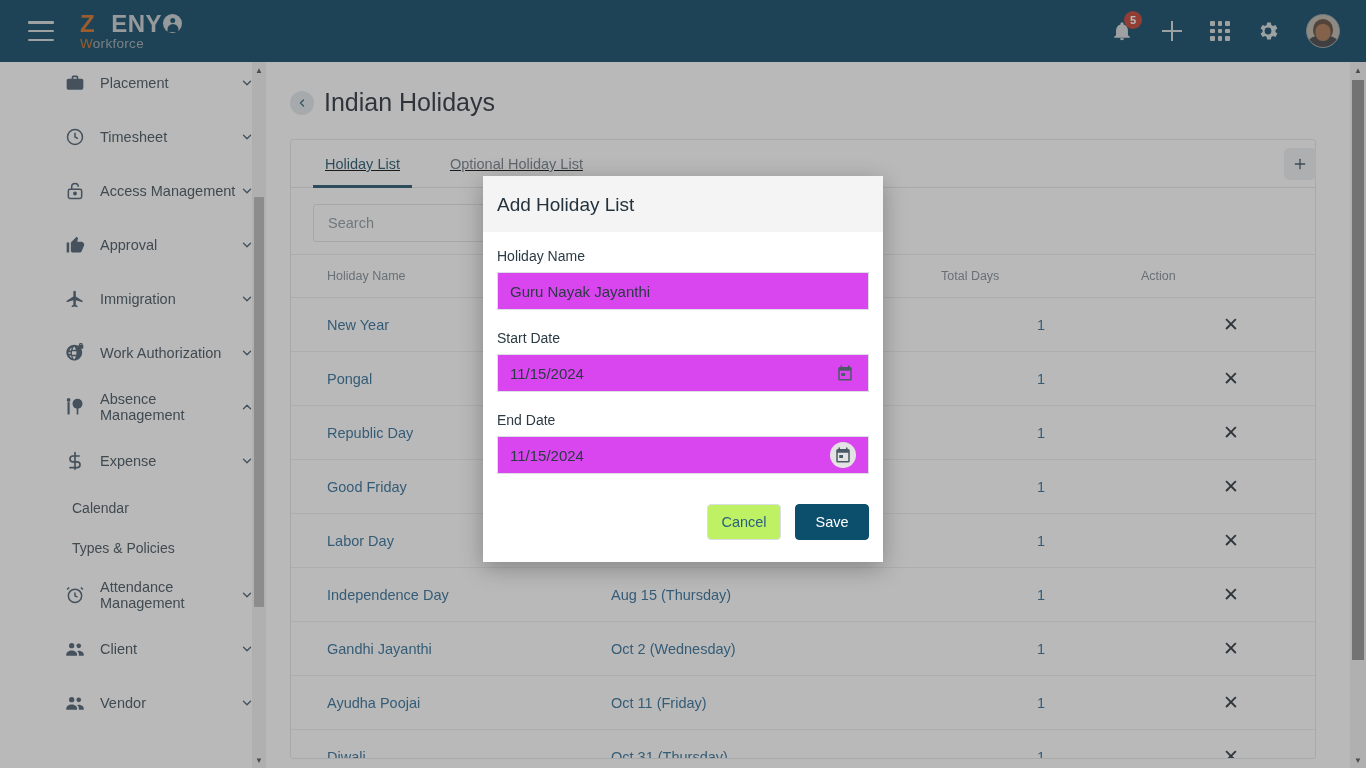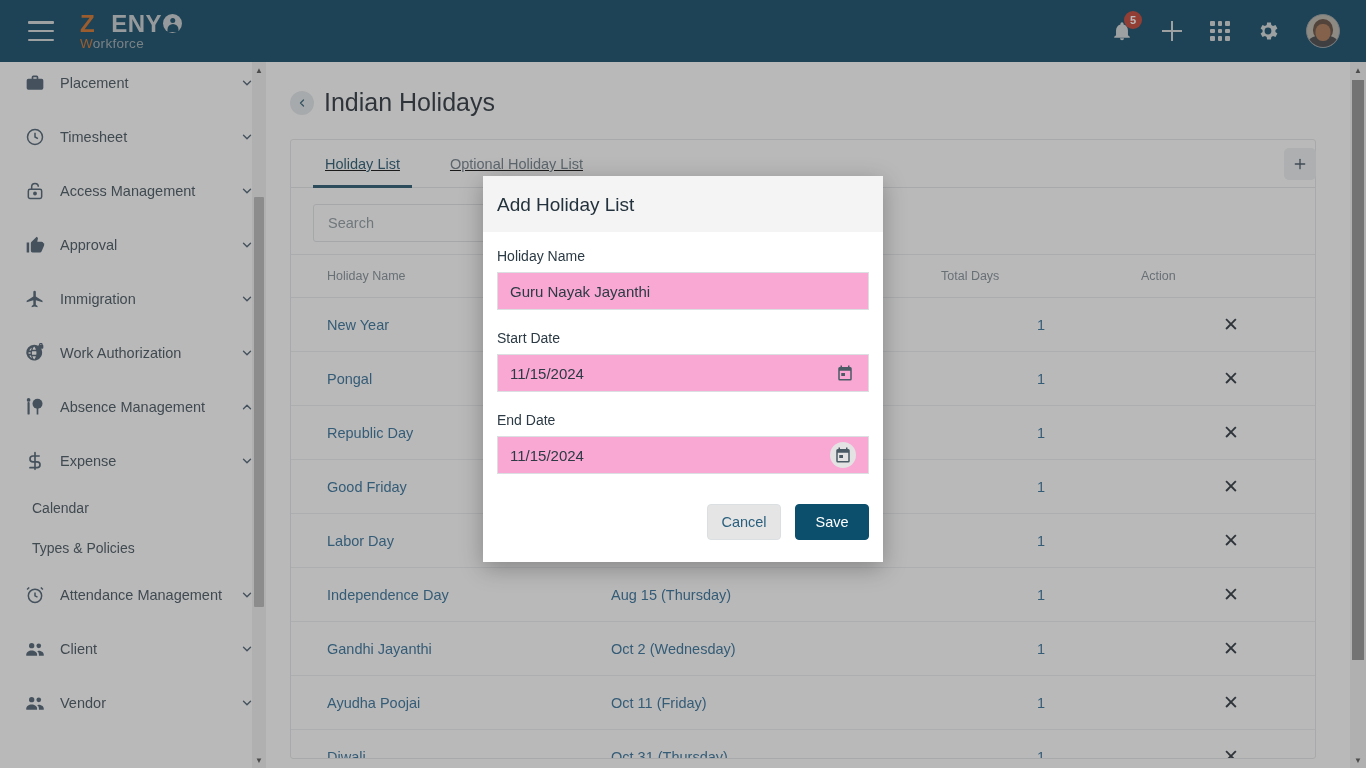--- a/index.html
+++ b/index.html
@@ -89,20 +89,21 @@
     width:15px; height:17px; border-radius:45%; background:#a9724c; z-index:2;
   }
 
   
   .sidebar {
     position: absolute; top: 62px; left: 0;
     width: 268px; height: 706px;
     background: #ffffff;
     overflow: hidden;
     z-index: 10;
+    padding-left: 40px;
   }
   .side-list { padding-top: 0; }
   .side-item {
     display: flex; align-items: center;
     height: 54px; padding: 0 14px 0 22px;
     cursor: pointer; color: #3f4e5a;
   }
   .side-ico { width: 26px; flex: 0 0 26px; display:flex; align-items:center; justify-content:center; color:#44586a; }
   .side-label { flex: 1; font-size: 14.5px; margin-left: 12px; color: #3d4c57; }
   .chev { width: 14px; height: 14px; flex: 0 0 14px; color:#44586a; }
@@ -199,33 +200,33 @@
     box-shadow: 0 6px 22px rgba(0,0,0,.28);
   }
   .modal-head {
     background: #f4f4f4; padding: 18px 14px 16px 14px;
     font-size: 19px; color: #23323c;
   }
   .modal-body { padding: 16px 14px 0 14px; }
   .field-label { font-size: 14px; color: #2b3a44; margin-bottom: 8px; }
   .field-input {
     height: 38px; border: 1px solid #dcdfe2; display:flex; align-items:center;
-    padding: 0 12px; font-size: 15px; color: #2b3a44; background:#f9a8d4;
+    padding: 0 12px; font-size: 15px; color: #2b3a44; background:#d946ef;
     justify-content: space-between;
   }
   .field-group { margin-bottom: 20px; }
   .cal-ico { width: 22px; height: 22px; color:#4a5b66; display:flex; align-items:center; justify-content:center; cursor:pointer; }
   .cal-ico.hovered { background:#e3e3e3; border-radius:50%; width:26px; height:26px; }
   .modal-foot { padding: 10px 14px 22px 14px; display:flex; justify-content:flex-end; gap: 14px; }
   .btn {
     height: 36px; min-width: 74px; border-radius: 4px;
     display:flex; align-items:center; justify-content:center;
     font-size: 14.5px; cursor: pointer;
   }
-  .btn-cancel { background:#e5e5e5; border:1px solid #dcdfe2; color:#2a5f7e; }
+  .btn-cancel { background:#bef264; border:1px solid #dcdfe2; color:#2a5f7e; }
   .btn-save { background:#0b4f6c; color:#fff; border:1px solid #0b4f6c; }
 </style>
 </head>
 <body>
 
 <div id="app">
 
   <div class="topbar">
     <div class="hamburger">
       <span></span>

